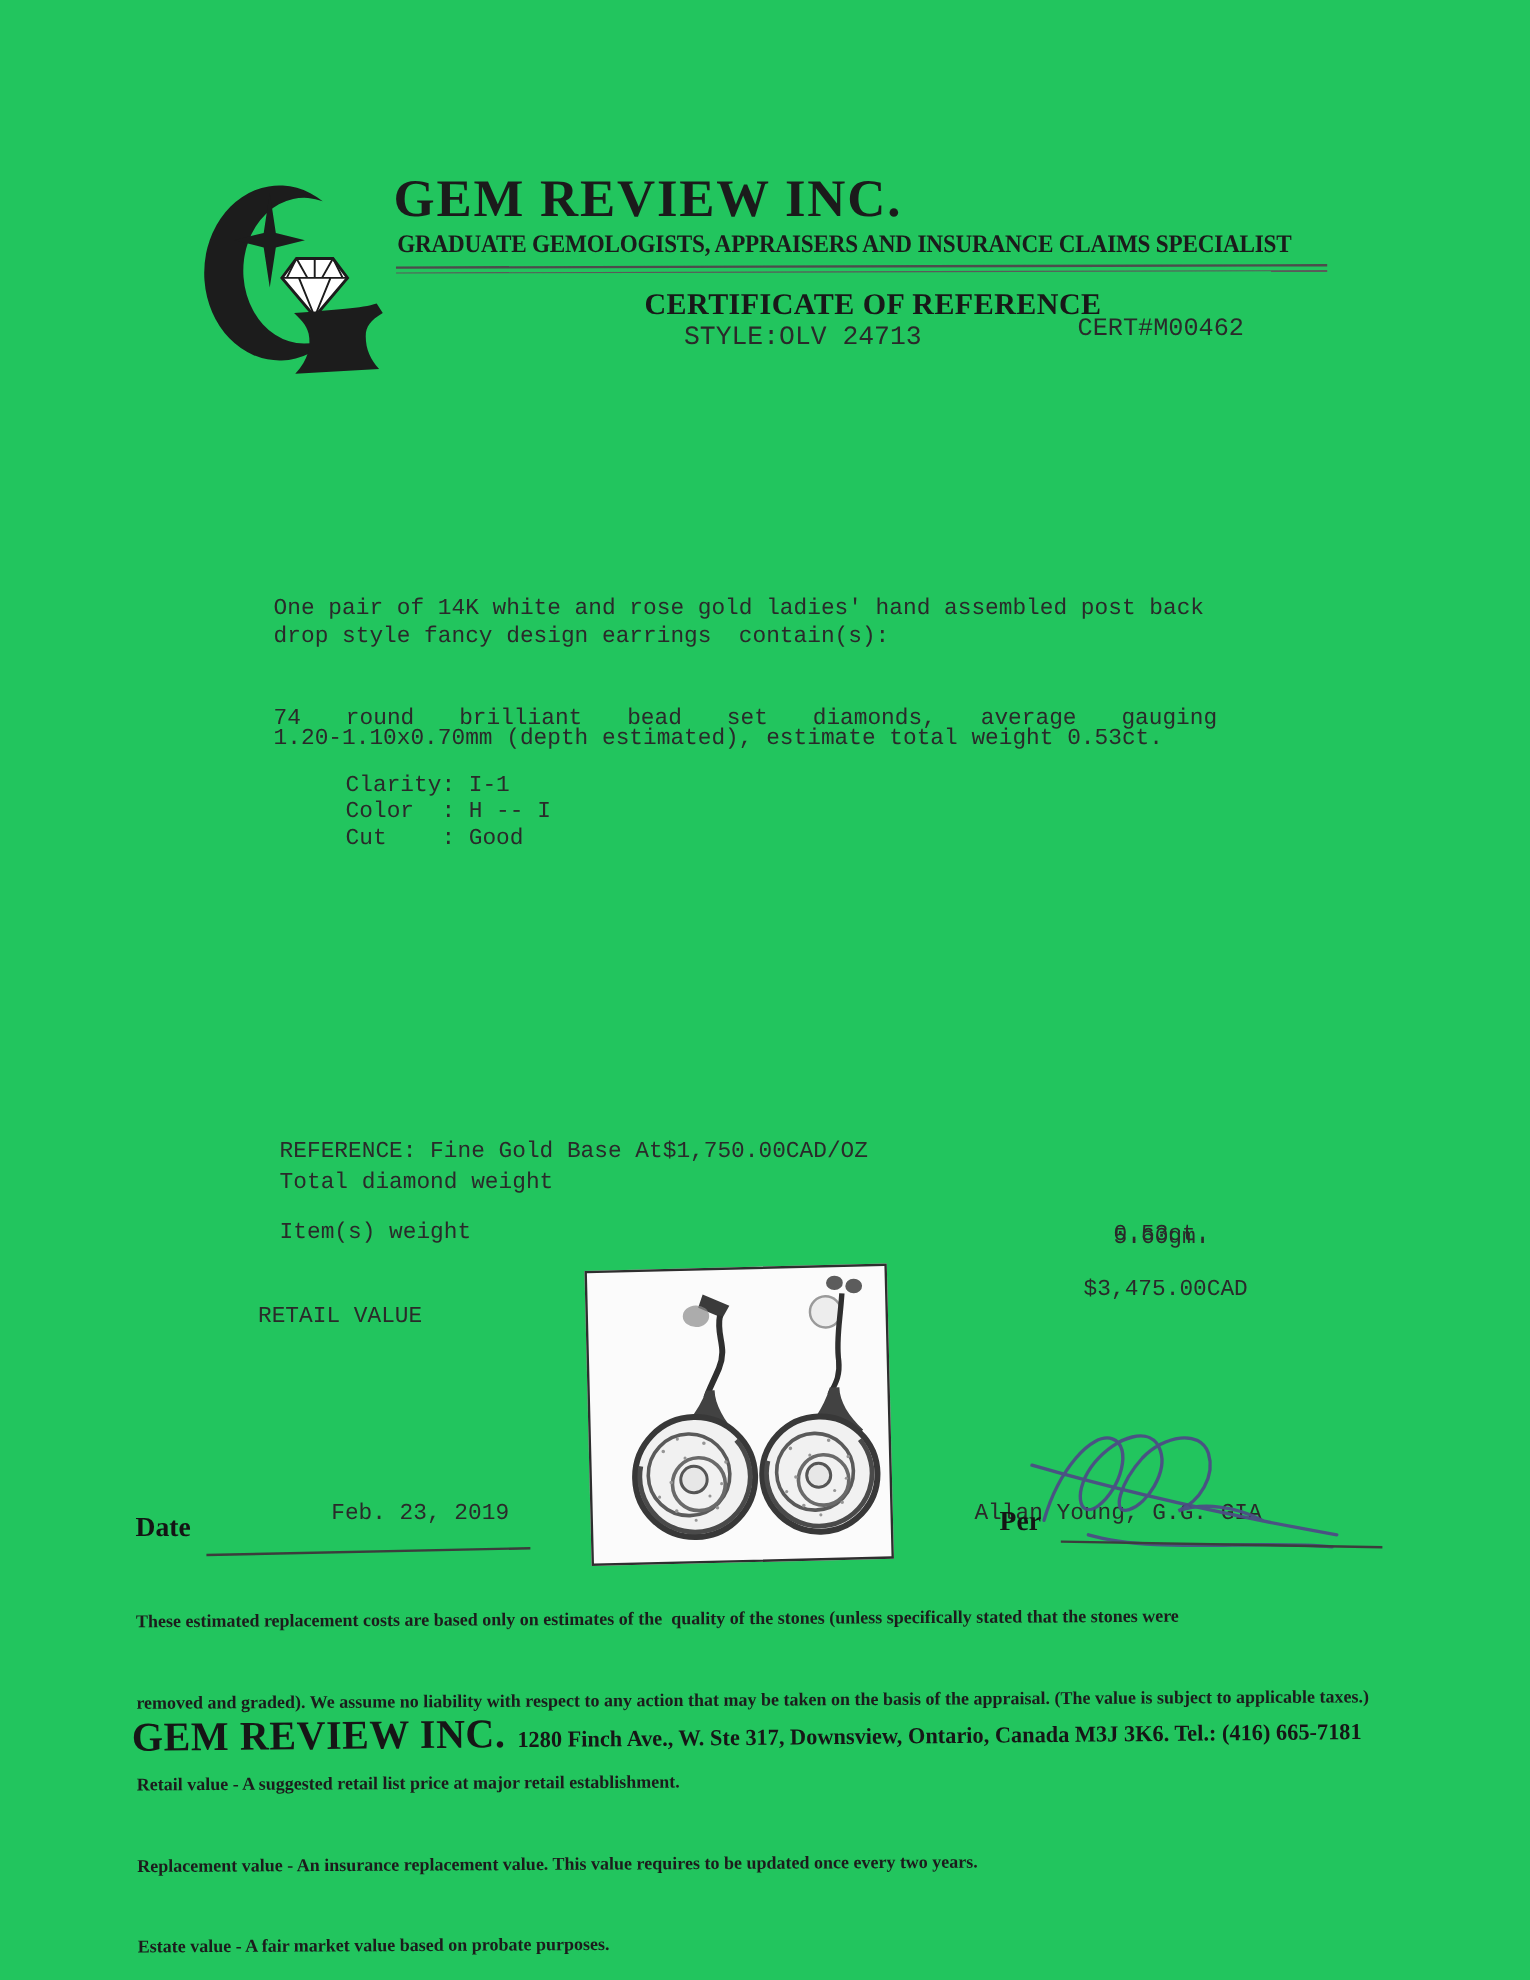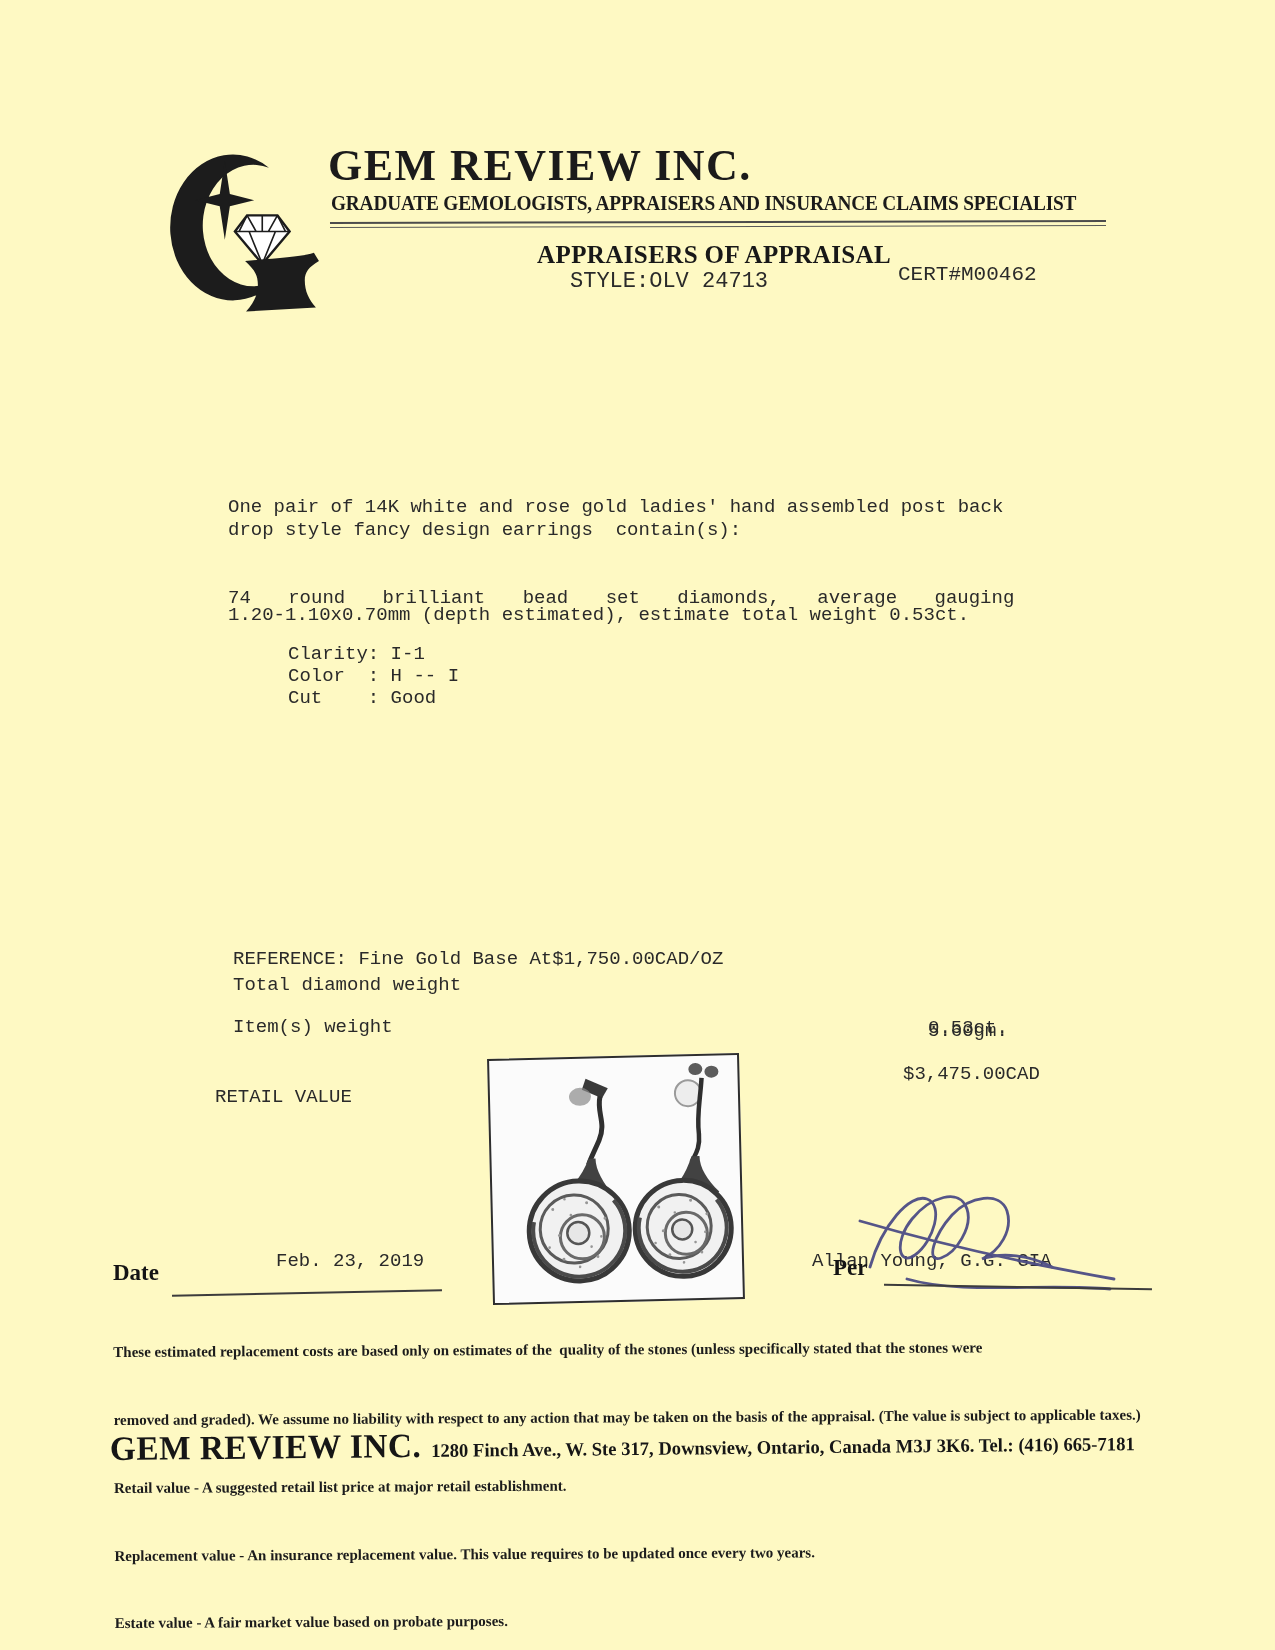--- a/index.html
+++ b/index.html
@@ -1,20 +1,20 @@
 <!DOCTYPE html>
 <html><head>
 <meta charset="utf-8">
 <style>
   html, body { margin: 0; padding: 0; background: #e8e8e8; }
   .page {
     position: relative;
     width: 1275px; height: 1650px;
     margin: 0 auto;
-    background: #fef9c3;
+    background: #22c55e;
     overflow: hidden;
     font-family: "Liberation Serif", serif;
     color: #1a1a1a;
   }
   .abs { position: absolute; }
   .mono {
     font-family: "Liberation Mono", "DejaVu Sans Mono", monospace;
     color: #2a2a2a;
     white-space: pre;
   }
@@ -121,21 +121,21 @@
         <path d="M74 92 L128 92 M86 76 L78 92 M86 76 L95 92 M101 76 L101 92 M116 76 L107 92 M116 76 L124 92 M88 92 L101 124 M114 92 L101 124" fill="none" stroke-width="1.6"></path>
       </g>
 
       <path d="M84 121 C118 118 140 117 152 113 L157 121 C147 127 143 132 143 140 C143 151 147 159 154 167 L85 171 C96 159 98 148 96 138 C94 130 89 126 84 121 Z" fill="#1c1c1c"></path>
     </svg>
   </div>
 
   <div class="abs company-name">GEM REVIEW INC.</div>
   <div class="abs tagline">GRADUATE GEMOLOGISTS, APPRAISERS AND INSURANCE CLAIMS SPECIALIST</div>
   <div class="abs header-rule"></div>
-  <div class="abs cert-title">APPRAISERS OF APPRAISAL</div>
+  <div class="abs cert-title">CERTIFICATE OF REFERENCE</div>
   <div class="abs mono style-no">STYLE:OLV 24713</div>
   <div class="abs mono cert-no">CERT#M00462</div>
 
   <div class="abs mono body-text desc-1">One pair of 14K white and rose gold ladies' hand assembled post back</div>
   <div class="abs mono body-text desc-2">drop style fancy design earrings  contain(s):</div>
   <div class="abs mono body-text dia-1">74 round brilliant bead set diamonds, average gauging</div>
   <div class="abs mono body-text dia-2">1.20-1.10x0.70mm (depth estimated), estimate total weight 0.53ct.</div>
   <div class="abs mono body-text spec-1">Clarity: I-1</div>
   <div class="abs mono body-text spec-2">Color  : H -- I</div>
   <div class="abs mono body-text spec-3">Cut    : Good</div>

